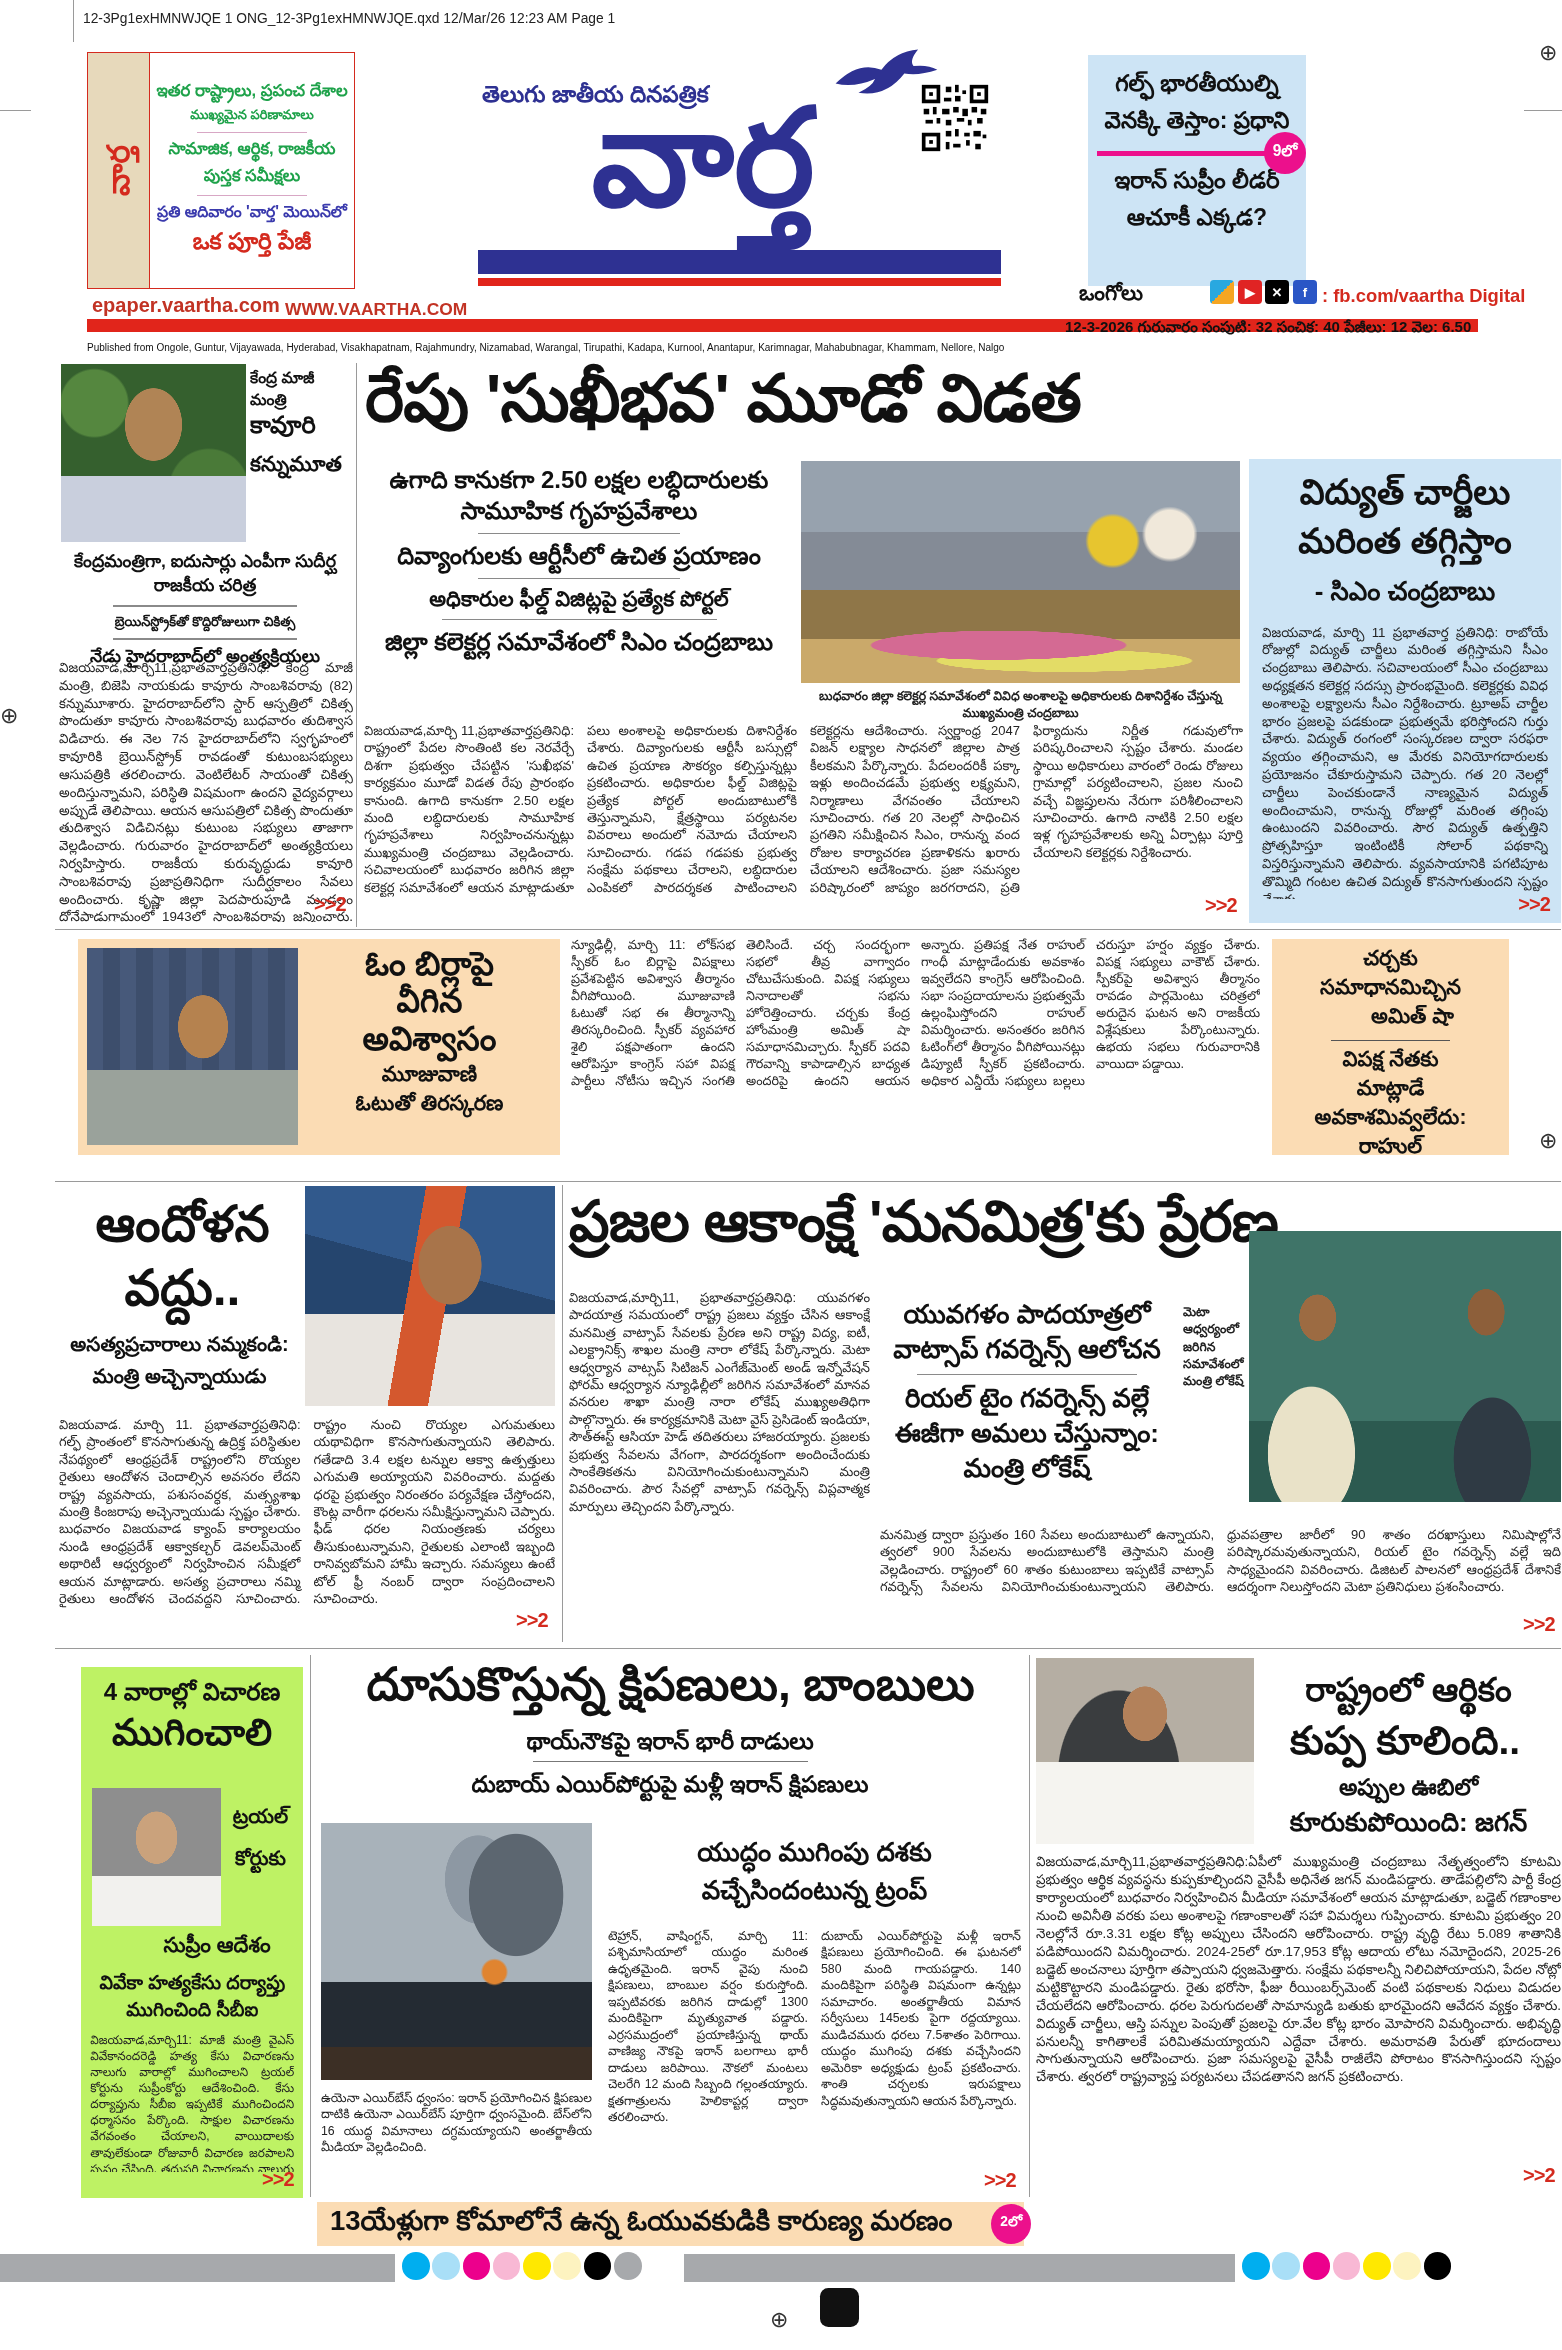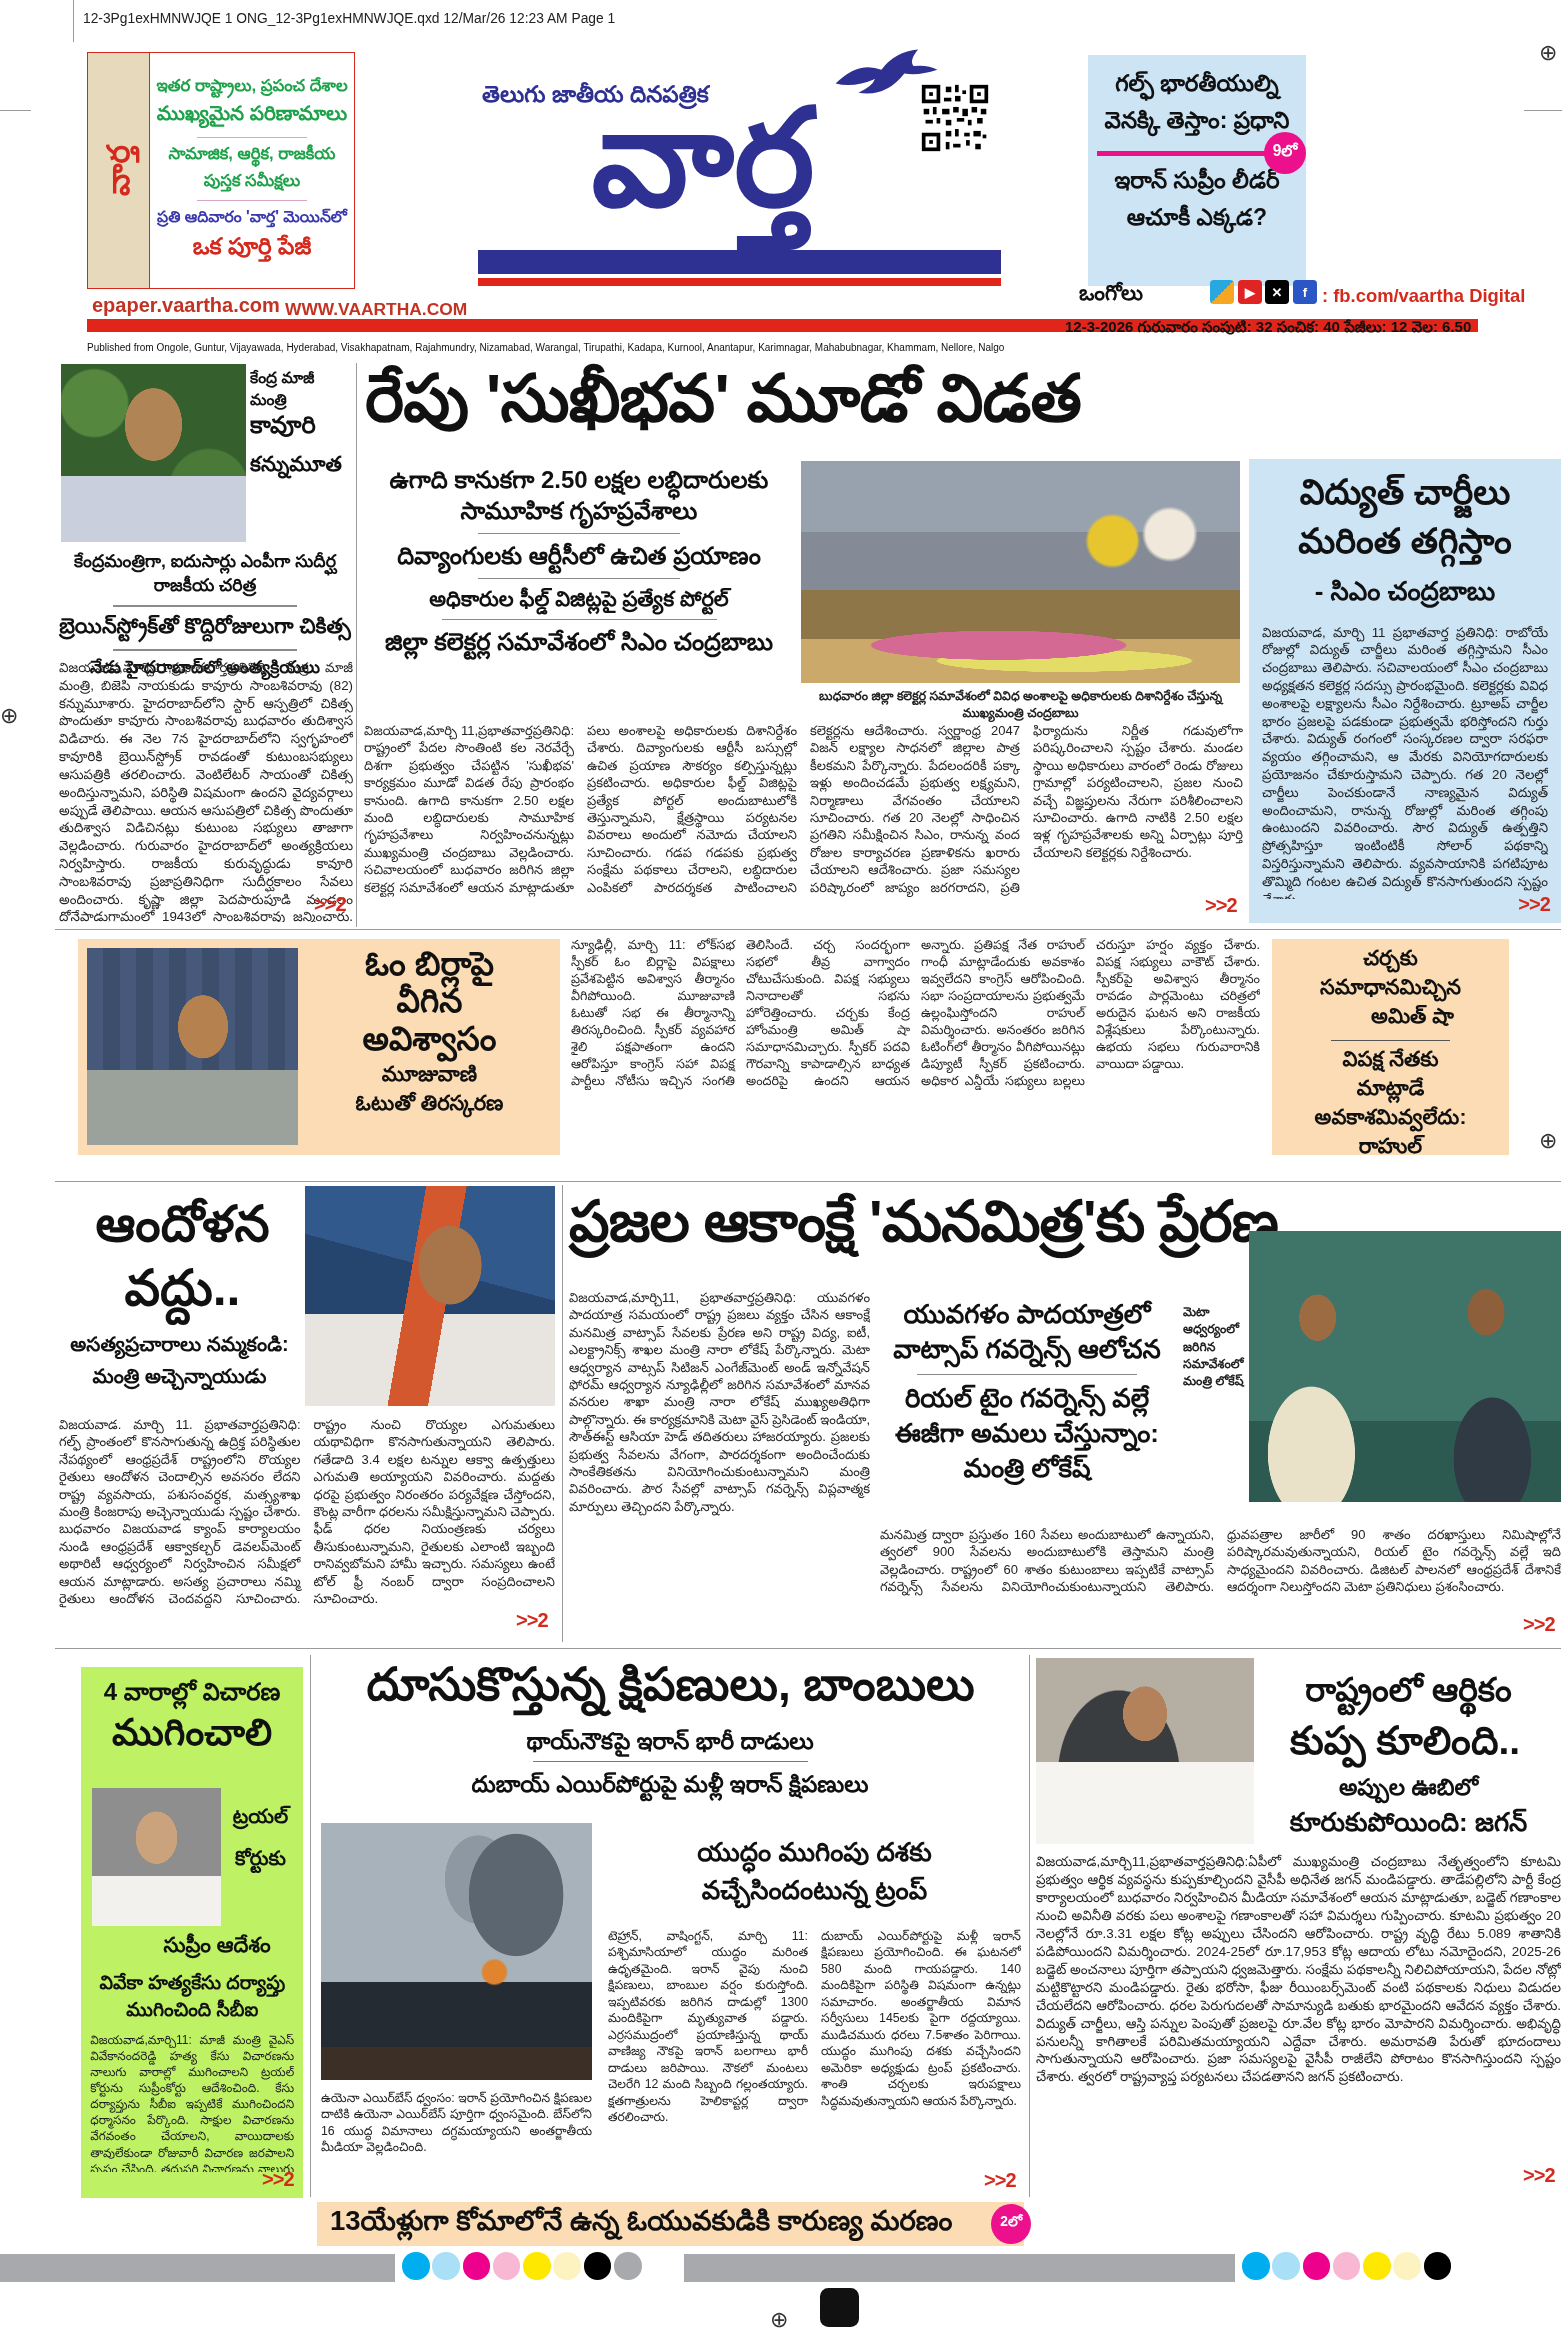--- a/index.html
+++ b/index.html
@@ -73,21 +73,21 @@
   <div class="abs" style="left:0px;top:703px;font-size:22px;color:#333;">⊕</div>
   <div class="abs" style="left:1539px;top:1128px;font-size:22px;color:#333;">⊕</div>
   <div class="abs" style="left:770px;top:2307px;font-size:22px;color:#333;">⊕</div>
 
   <div class="abs" style="left:87px;top:52px;width:266px;height:235px;border:1.8px solid #d42a1e;display:flex;">
     <div style="width:61px;background:#e7d9bb;border-right:1.8px solid #d42a1e;display:flex;align-items:center;justify-content:center;">
       <span style="writing-mode:vertical-rl;transform:rotate(180deg);color:#d42a1e;font-weight:800;font-size:31px;">వార్త</span>
     </div>
     <div style="flex:1;display:flex;flex-direction:column;align-items:center;justify-content:center;padding:5.5px 3.7px;background:#fff;">
       <div class="green b c" style="font-size:16.5px;">ఇతర రాష్ట్రాలు, ప్రపంచ దేశాల</div>
-      <div class="green b c" style="font-size:20px;margin-top:3.7px;text-align:right;">ముఖ్యమైన పరిణామాలు</div>
+      <div class="green b c" style="font-size:13px;margin-top:3.7px;text-align:right;">ముఖ్యమైన పరిణామాలు</div>
       <div class="rule" style="width:110px;background:#d8a7c5;height:0.9px;"></div>
       <div class="green b c" style="font-size:16.5px;">సామాజిక, ఆర్థిక, రాజకీయ</div>
       <div class="green b c" style="font-size:16.5px;margin-top:3.7px;">పుస్తక సమీక్షలు</div>
       <div class="rule" style="width:110px;background:#d8a7c5;height:0.9px;"></div>
       <div class="b c" style="font-size:15.6px;color:#3a3aad;">ప్రతి ఆదివారం 'వార్త' మెయిన్‌లో</div>
       <div class="red xb c" style="font-size:23px;margin-top:3.7px;">ఒక పూర్తి పేజీ</div>
     </div>
   </div>
 
   <div class="abs b" style="left:92px;top:294px;font-size:20px;color:#c23324;">epaper.vaartha.com</div>
@@ -166,21 +166,21 @@
   <div class="abs vline" style="left:356px;top:363px;height:564px;"></div>
   <div class="abs hline" style="left:55px;top:929px;width:1506px;"></div>
 
   <div class="abs photo ph-kavuri" style="left:61px;top:364px;width:185px;height:178px;"></div>
   <div class="abs b" style="left:250px;top:369px;width:103px;font-size:15.6px;">కేంద్ర మాజీ మంత్రి</div>
   <div class="abs xb" style="left:250px;top:411px;width:103px;font-size:24px;">కావూరి</div>
   <div class="abs xb" style="left:250px;top:452px;width:105px;font-size:21px;">కన్నుమూత</div>
   <div class="abs" style="left:57px;top:551px;width:296px;">
     <div class="c b" style="font-size:17.4px;">కేంద్రమంత్రిగా, ఐదుసార్లు ఎంపీగా సుదీర్ఘ రాజకీయ చరిత్ర</div>
     <div class="rule" style="width:184px;"></div>
-    <div class="c b" style="font-size:21px;" ind="">బ్రెయిన్‌స్ట్రోక్‌తో కొద్దిరోజులుగా చికిత్స</div>
+    <div class="c b" style="font-size:13px;" ind="">బ్రెయిన్‌స్ట్రోక్‌తో కొద్దిరోజులుగా చికిత్స</div>
     <div class="rule" style="width:184px;"></div>
     <div class="c b" style="font-size:17.4px;">నేడు హైదరాబాద్‌లో అంత్యక్రియలు</div>
   </div>
   <div class="abs body-text j" style="left:59px;top:659px;width:294px;height:263px;font-size:13.3px;">విజయవాడ,మార్చి11,ప్రభాతవార్తప్రతినిధి: కేంద్ర మాజీ మంత్రి, బిజెపి నాయకుడు కావూరు సాంబశివరావు (82) కన్నుమూశారు. హైదరాబాద్‌లోని స్టార్ ఆస్పత్రిలో చికిత్స పొందుతూ కావూరు సాంబశివరావు బుధవారం తుదిశ్వాస విడిచారు. ఈ నెల 7న హైదరాబాద్‌లోని స్వగృహంలో కావూరికి బ్రెయిన్‌స్ట్రోక్ రావడంతో కుటుంబసభ్యులు ఆసుపత్రికి తరలించారు. వెంటిలేటర్ సాయంతో చికిత్స అందిస్తున్నామని, పరిస్థితి విషమంగా ఉందని వైద్యవర్గాలు అప్పుడే తెలిపాయి. ఆయన ఆసుపత్రిలో చికిత్స పొందుతూ తుదిశ్వాస విడిచినట్లు కుటుంబ సభ్యులు తాజాగా వెల్లడించారు. గురువారం హైదరాబాద్‌లో అంత్యక్రియలు నిర్వహిస్తారు. రాజకీయ కురువృద్ధుడు కావూరి సాంబశివరావు ప్రజాప్రతినిధిగా సుదీర్ఘకాలం సేవలు అందించారు. కృష్ణా జిల్లా పెదపారుపూడి మండలం దోనేపాడుగ్రామంలో 1943లో సాంబశివరావు జన్మించారు. గుడివాడలోని ఏఎన్ఆర్ కళాశాలలో పీయూసీ వరకు చదువుకున్నారు. వరంగల్ ఎన్ఐటీలో ఇంజినీరింగ్ పూర్తి చేశారు. విద్యార్థి దశలోనే నాయకత్వ లక్షణాలు పుష్కలంగా సాంబశివరావులో ఉండేవి. చదువుకునే రోజుల్లో విద్యార్థి సంఘం నాయకుడిగా పని చేశారు. ఆ తర్వాత నిర్మాణ</div>
   <span class="abs more" style="left:314px;top:893px;">&gt;&gt;2</span>
 
   <div class="abs xb" style="left:365px;top:364px;width:877px;font-size:66px;line-height:1.05;letter-spacing:-0.9px;">రేపు 'సుఖీభవ' మూడో విడత</div>
   <div class="abs" style="left:367px;top:464px;width:424px;">
     <div class="c b" style="font-size:24px;line-height:1.3;">ఉగాది కానుకగా 2.50 లక్షల లబ్ధిదారులకు సామూహిక గృహప్రవేశాలు</div>
     <div class="rule" style="width:202px;height:0.9px;"></div>

